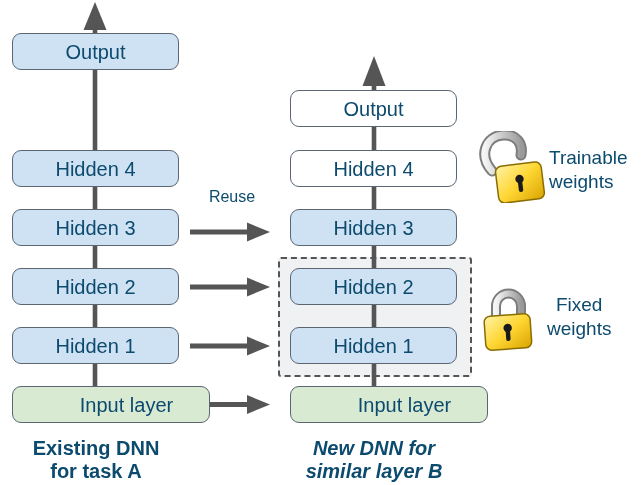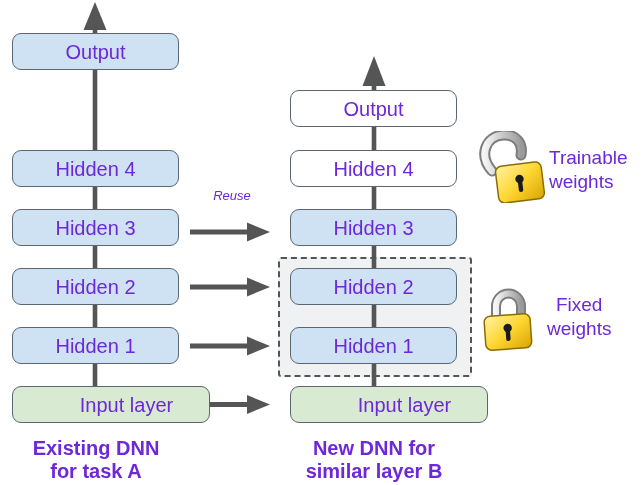--- a/index.html
+++ b/index.html
@@ -1,44 +1,44 @@
 <!DOCTYPE html>
 <html><head>
 <meta charset="utf-8">
 <style>
   html,body{margin:0;padding:0;background:#ffffff;}
   .canvas{
     position:relative;width:642px;height:485px;overflow:hidden;
-    font-family:"Liberation Sans", sans-serif;color:#6d28d9;background:#ffffff;
+    font-family:"Liberation Sans", sans-serif;color:#0c4a6e;background:#ffffff;
   }
   .underlay{position:absolute;left:0;top:0;z-index:2;pointer-events:none;}
   .dashed-region{
     position:absolute;left:278px;top:257px;width:190px;height:116px;
     background:#f0f1f2;border:2px dashed #555555;border-radius:3px;z-index:1;
   }
   .box{
     position:absolute;width:165px;height:35px;border:1.5px solid #5a6672;border-radius:9px;
     display:flex;align-items:center;justify-content:center;
     font-size:20px;line-height:20px;z-index:3;background:#ffffff;
   }
   .box.blue{background:#cfe2f3;}
   .box.green{background:#d9ead3;padding-left:31px;}
   .box.white{background:#ffffff;}
   .colA{left:12px;}
   .colB{left:290px;}
   .reuse-label{
     position:absolute;left:192px;top:188px;width:80px;text-align:center;
-    font-size:13px;z-index:3;font-style:italic;
+    font-size:16px;z-index:3;
   }
   .caption{
     position:absolute;z-index:3;text-align:center;font-weight:bold;font-size:20px;line-height:23px;
     width:200px;
   }
   .caption.a{left:-4px;top:437px;}
-  .caption.b{left:274px;top:437px;}
+  .caption.b{left:274px;top:437px;font-style:italic;}
   .legend-text{
     position:absolute;z-index:3;font-size:19px;line-height:24px;
   }
   .legend-text.trainable{left:549px;top:146px;}
   .legend-text.fixed{left:547px;top:293px;text-align:center;}
   .lock{position:absolute;z-index:3;}
   .lock.open{left:476px;top:131px;}
   .lock.closed{left:481px;top:287px;}
 </style>
 </head>

